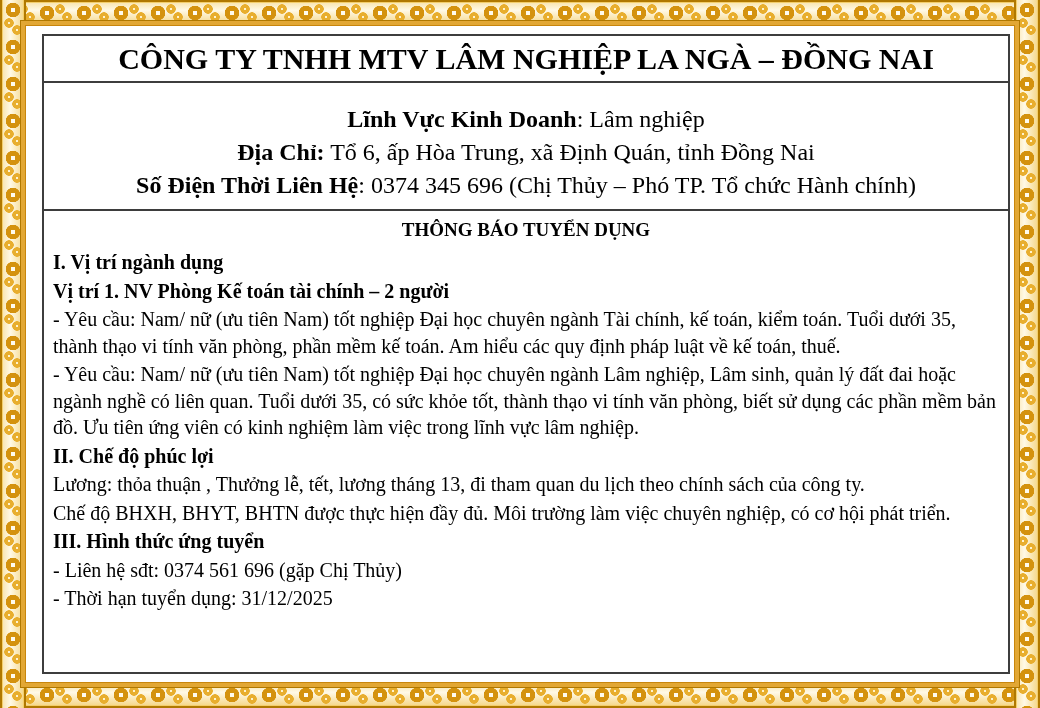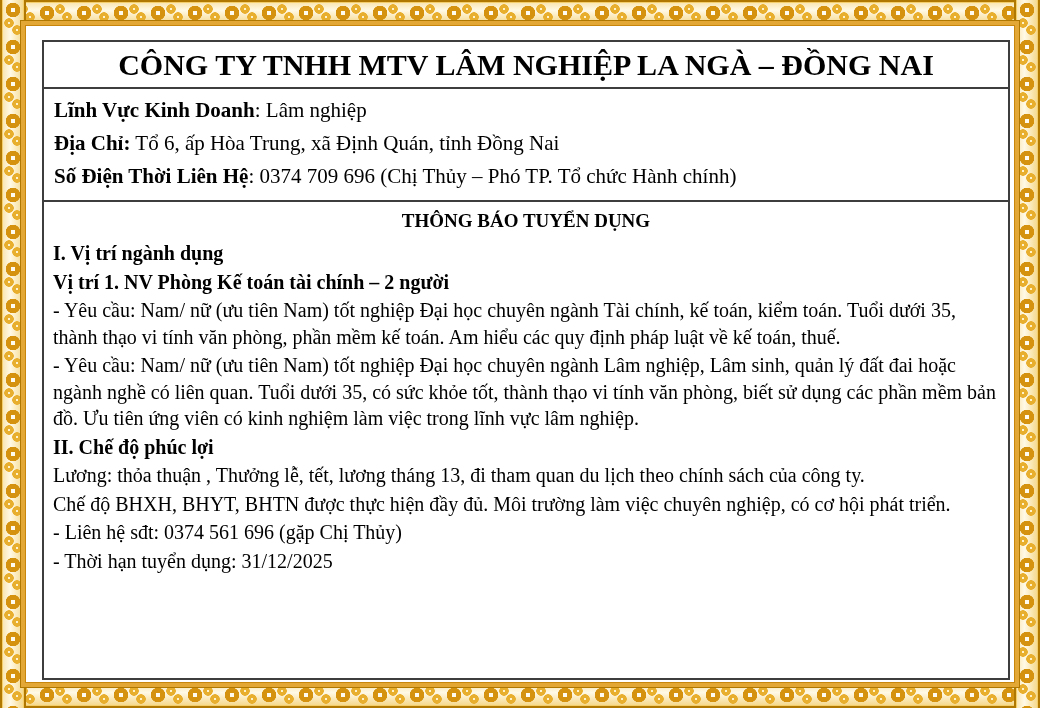--- a/index.html
+++ b/index.html
@@ -57,42 +57,43 @@
     border: 4px solid #E2A734;
     box-shadow: 0 0 0 1px #B07800, inset 0 0 0 1px #C8860D;
     z-index: 2;
     pointer-events: none;
   }
 
   
   .doc {
     position: absolute;
     left: 42px;
-    top: 40px;
+    top: 34px;
     width: 964px;
     height: 636px;
     border: 2px solid #3D3D3D;
     background: #ffffff;
     z-index: 3;
   }
 
   .doc-title {
     text-align: center;
     font-weight: bold;
     font-size: 30px;
     line-height: 44px;
     padding: 1px 6px 0;
     border-bottom: 2px solid #3D3D3D;
     white-space: nowrap;
   }
 
   .doc-info {
-    padding: 5px 10px 7px;
+    padding: 20px 10px 7px;
     border-bottom: 2px solid #3D3D3D;
-    font-size: 21px;
+    font-size: 24px;
+    text-align: center;
   }
   .info-line {
     margin: 0;
     line-height: 33px;
     white-space: nowrap;
   }
   .info-line b { font-weight: bold; }
 
   .doc-body {
     padding: 2px 9px 0;
@@ -122,41 +123,42 @@
   <div class="frame-edge frame-v frame-right"></div>
   <div class="frame-band"></div>
 
   <div class="doc">
 
     <div class="doc-title">CÔNG TY TNHH MTV LÂM NGHIỆP LA NGÀ – ĐỒNG NAI</div>
 
     <div class="doc-info">
       <p class="info-line"><b>Lĩnh Vực Kinh Doanh</b><span>: Lâm nghiệp</span></p>
       <p class="info-line"><b>Địa Chỉ:</b><span> Tổ 6, ấp Hòa Trung, xã Định Quán, tỉnh Đồng Nai</span></p>
-      <p class="info-line"><b>Số Điện Thời Liên Hệ</b><span>: 0374 709 696 (Chị Thủy – Phó TP. Tổ chức Hành chính)</span></p>
+      <p class="info-line"><b>Số Điện Thời Liên Hệ</b><span>: 0374 345 696 (Chị Thủy – Phó TP. Tổ chức Hành chính)</span></p>
     </div>
 
     <div class="doc-body">
       <p class="announce">THÔNG BÁO TUYỂN DỤNG</p>
 
       <p class="bold">I. Vị trí ngành dụng</p>
 
       <p class="bold">Vị trí 1. NV Phòng Kế toán tài chính – 2 người</p>
 
       <p>- Yêu cầu: Nam/ nữ (ưu tiên Nam) tốt nghiệp Đại học chuyên ngành Tài chính, kế toán, kiểm toán. Tuổi dưới 35, thành thạo vi tính văn phòng, phần mềm kế toán. Am hiểu các quy định pháp luật về kế toán, thuế.</p>
 
 
       <p>- Yêu cầu: Nam/ nữ (ưu tiên Nam) tốt nghiệp Đại học chuyên ngành Lâm nghiệp, Lâm sinh, quản lý đất đai hoặc ngành nghề có liên quan. Tuổi dưới 35, có sức khỏe tốt, thành thạo vi tính văn phòng, biết sử dụng các phần mềm bản đồ. Ưu tiên ứng viên có kinh nghiệm làm việc trong lĩnh vực lâm nghiệp.</p>
 
       <p class="bold">II. Chế độ phúc lợi</p>
 
       <p>Lương: thỏa thuận , Thưởng lễ, tết, lương tháng 13, đi tham quan du lịch theo chính sách của công ty.</p>
 
       <p>Chế độ BHXH, BHYT, BHTN được thực hiện đầy đủ. Môi trường làm việc chuyên nghiệp, có cơ hội phát triển.</p>
 
+      <p class="bold">III. Hình thức ứng tuyển</p>
 
 
       <p>- Liên hệ sđt: 0374 561 696 (gặp Chị Thủy)</p>
 
       <p>- Thời hạn tuyển dụng: 31/12/2025</p>
     </div>
 
   </div>
 </div>
 

